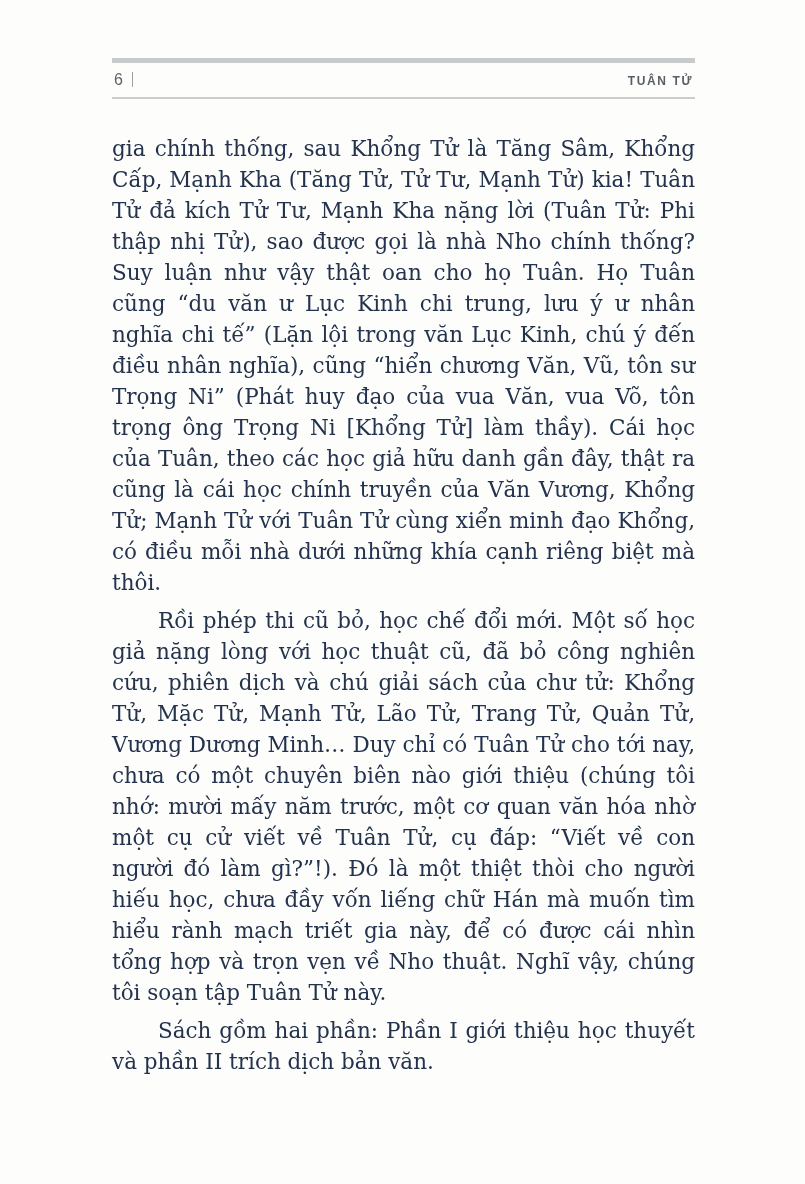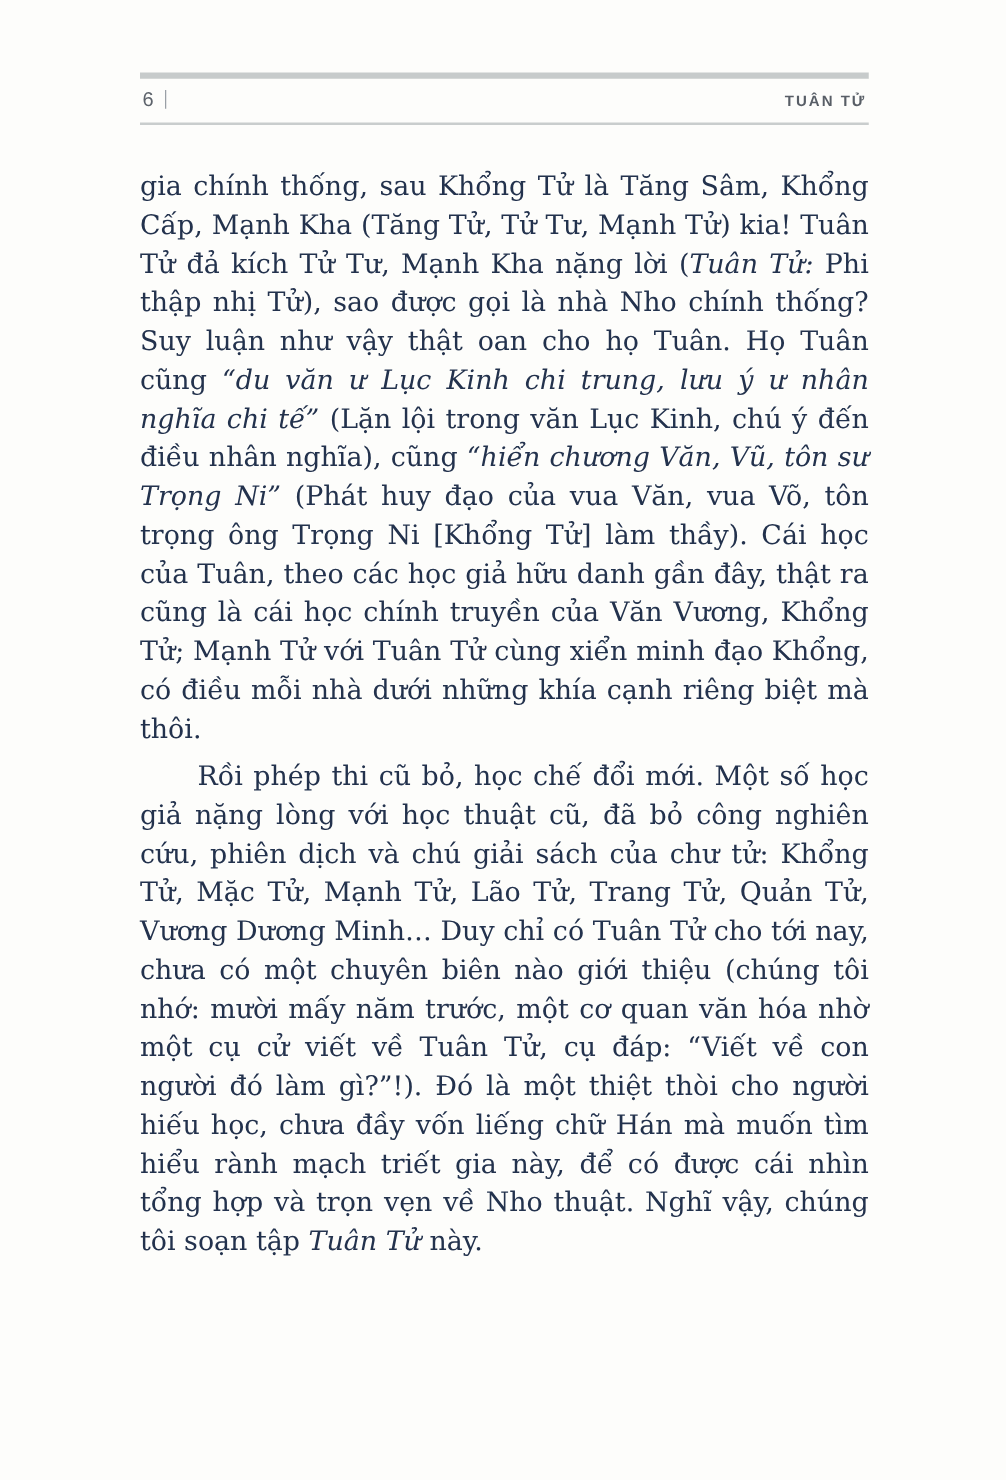--- a/index.html
+++ b/index.html
@@ -65,21 +65,20 @@
     text-align: justify;
     text-justify: inter-word;
   }
   .body-text p {
     margin: 0 0 7px 0;
   }
   .body-text p.indent {
     text-indent: 46px;
   }
   .it {
-    font-style: italic;
     margin-top: 12px;
   }
 </style>
 </head>
 <body>
 
 <div class="page">
   <div class="content">
 
     <div class="running-header">
@@ -93,16 +92,19 @@
     <div class="body-text">
 
       <p>
         <span>gia chính thống, sau Khổng Tử là Tăng Sâm, Khổng Cấp, Mạnh Kha (Tăng Tử, Tử Tư, Mạnh Tử) kia! Tuân Tử đả kích Tử Tư, Mạnh Kha nặng lời (</span><span class="it">Tuân Tử:</span><span> Phi thập nhị Tử), sao được gọi là nhà Nho chính thống? Suy luận như vậy thật oan cho họ Tuân. Họ Tuân cũng </span><span class="it">“du văn ư Lục Kinh chi trung, lưu ý ư nhân nghĩa chi tế”</span><span> (Lặn lội trong văn Lục Kinh, chú ý đến điều nhân nghĩa), cũng </span><span class="it">“hiển chương Văn, Vũ, tôn sư Trọng Ni”</span><span> (Phát huy đạo của vua Văn, vua Võ, tôn trọng ông Trọng Ni [Khổng Tử] làm thầy). Cái học của Tuân, theo các học giả hữu danh gần đây, thật ra cũng là cái học chính truyền của Văn Vương, Khổng Tử; Mạnh Tử với Tuân Tử cùng xiển minh đạo Khổng, có điều mỗi nhà dưới những khía cạnh riêng biệt mà thôi.</span>
       </p>
 
       <p class="indent">
         <span>Rồi phép thi cũ bỏ, học chế đổi mới. Một số học giả nặng lòng với học thuật cũ, đã bỏ công nghiên cứu, phiên dịch và chú giải sách của chư tử: Khổng Tử, Mặc Tử, Mạnh Tử, Lão Tử, Trang Tử, Quản Tử, Vương Dương Minh… Duy chỉ có Tuân Tử cho tới nay, chưa có một chuyên biên nào giới thiệu (chúng tôi nhớ: mười mấy năm trước, một cơ quan văn hóa nhờ một cụ cử viết về Tuân Tử, cụ đáp: “Viết về con người đó làm gì?”!). Đó là một thiệt thòi cho người hiếu học, chưa đầy vốn liếng chữ Hán mà muốn tìm hiểu rành mạch triết gia này, để có được cái nhìn tổng hợp và trọn vẹn về Nho thuật. Nghĩ vậy, chúng tôi soạn tập </span><span class="it">Tuân Tử</span><span> này.</span>
       </p>
 
+      <p class="indent">
+        <span>Sách gồm hai phần: Phần I giới thiệu học thuyết và phần II trích dịch bản văn.</span>
+      </p>
 
     </div>
   </div>
 </div>
 
 </body></html>

